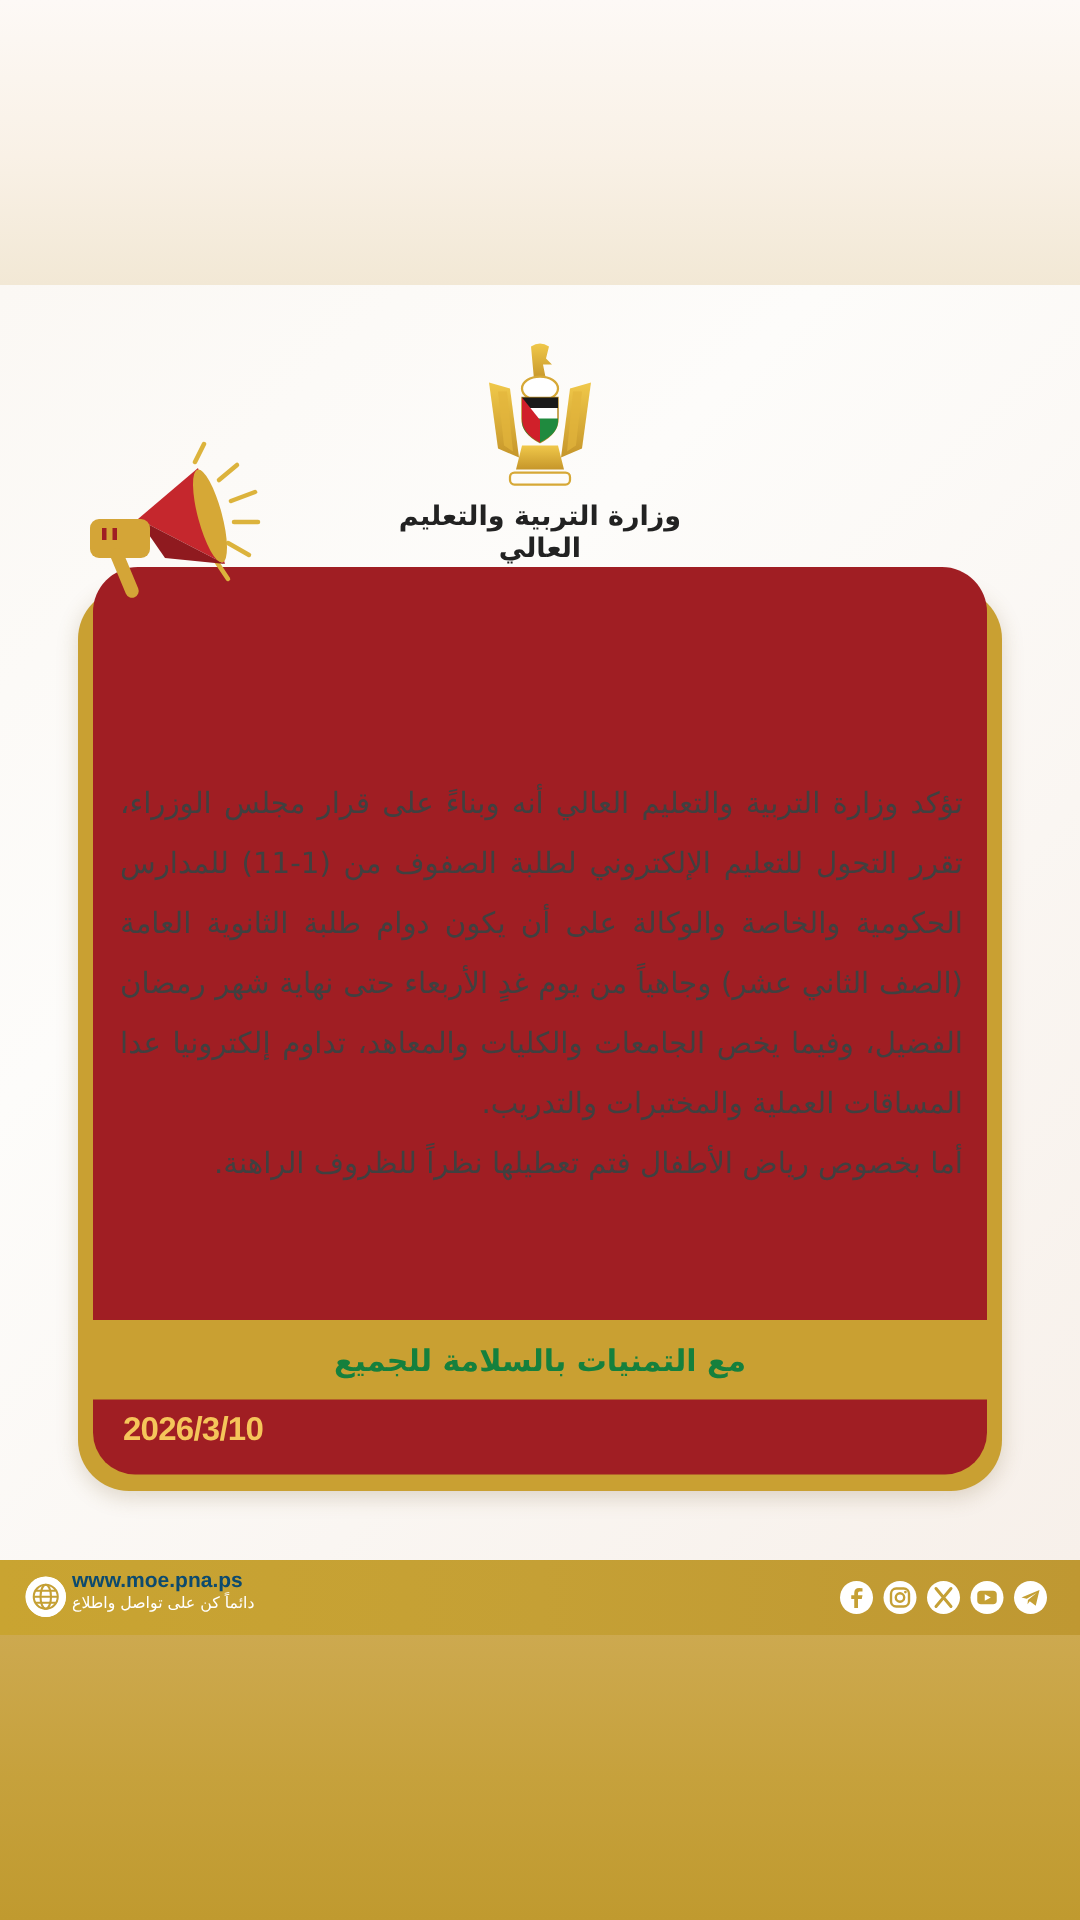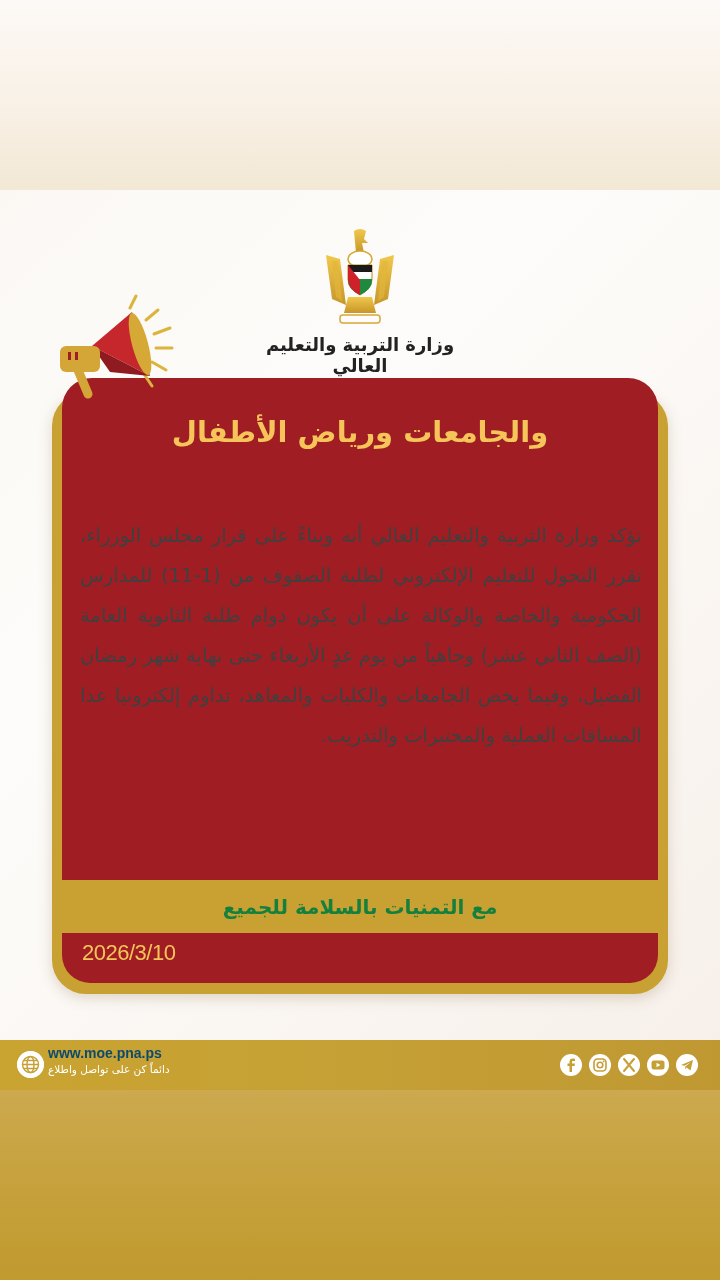--- a/index.html
+++ b/index.html
@@ -58,21 +58,21 @@
     position: absolute; left: 62px; top: 880px; width: 596px; height: 53px;
     display: flex; align-items: center; justify-content: center;
     direction: rtl; font-size: 20px; font-weight: bold; color: #15803d;
   }
   .card-red-bottom {
     position: absolute; left: 62px; top: 933px; width: 596px; height: 50px;
     background: #a01e23; border-radius: 0 0 28px 28px;
   }
   .date-text {
     position: absolute; left: 82px; top: 940px;
-    color: #f5c55a; font-size: 22px; font-weight: normal; letter-spacing: -0.5px;
+    color: #f5c55a; font-size: 22px; font-weight: bold; letter-spacing: -0.5px;
     font-family: "Liberation Sans", sans-serif;
   }
 
   
   .footer-bar {
     position: absolute; left: 0; top: 1040px; width: 720px; height: 50px;
     background: linear-gradient(to right, #c9a431 0%, #c5a035 50%, #bf9832 100%);
   }
   .globe {
     position: absolute; left: 17px; top: 1051px; width: 27px; height: 27px;
@@ -144,25 +144,25 @@
   <path d="M44 52 L102 82 L62 78 Z" fill="#8f1a1f"></path>
   <ellipse cx="92" cy="50" rx="8" ry="32" transform="rotate(-15 92 50)" fill="#d6a836"></ellipse>
 
   <rect x="12" y="52" width="40" height="26" rx="6" fill="#d4a537"></rect>
   <rect x="20" y="58" width="3" height="8" fill="#a01e23"></rect>
   <rect x="27" y="58" width="3" height="8" fill="#a01e23"></rect>
   <path d="M30 76 L40 100" stroke="#d4a537" stroke-width="9" stroke-linecap="round"></path>
 </svg>
 
 <div class="card-title">
-  <div>والجامعات ورياض الأطفال</div>
 </div>
 
 <div class="card-body">
   <p>تؤكد وزارة التربية والتعليم العالي أنه وبناءً على قرار مجلس الوزراء، تقرر التحول للتعليم الإلكتروني لطلبة الصفوف من (1-11) للمدارس الحكومية والخاصة والوكالة على أن يكون دوام طلبة الثانوية العامة (الصف الثاني عشر) وجاهياً من يوم غدٍ الأربعاء حتى نهاية شهر رمضان الفضيل، وفيما يخص الجامعات والكليات والمعاهد، تداوم إلكترونيا عدا المساقات العملية والمختبرات والتدريب.</p>
+  <p class="last">أما بخصوص رياض الأطفال فتم تعطيلها نظراً للظروف الراهنة.</p>
 </div>
 
 <div class="wish-band">مع التمنيات بالسلامة للجميع</div>
 
 <div class="card-red-bottom"></div>
 <div class="date-text">2026/3/10</div>
 
 <div class="footer-bar"></div>
 <svg class="globe" viewBox="0 0 27 27">
   <circle cx="13.5" cy="13.5" r="13.5" fill="#fff"></circle>

